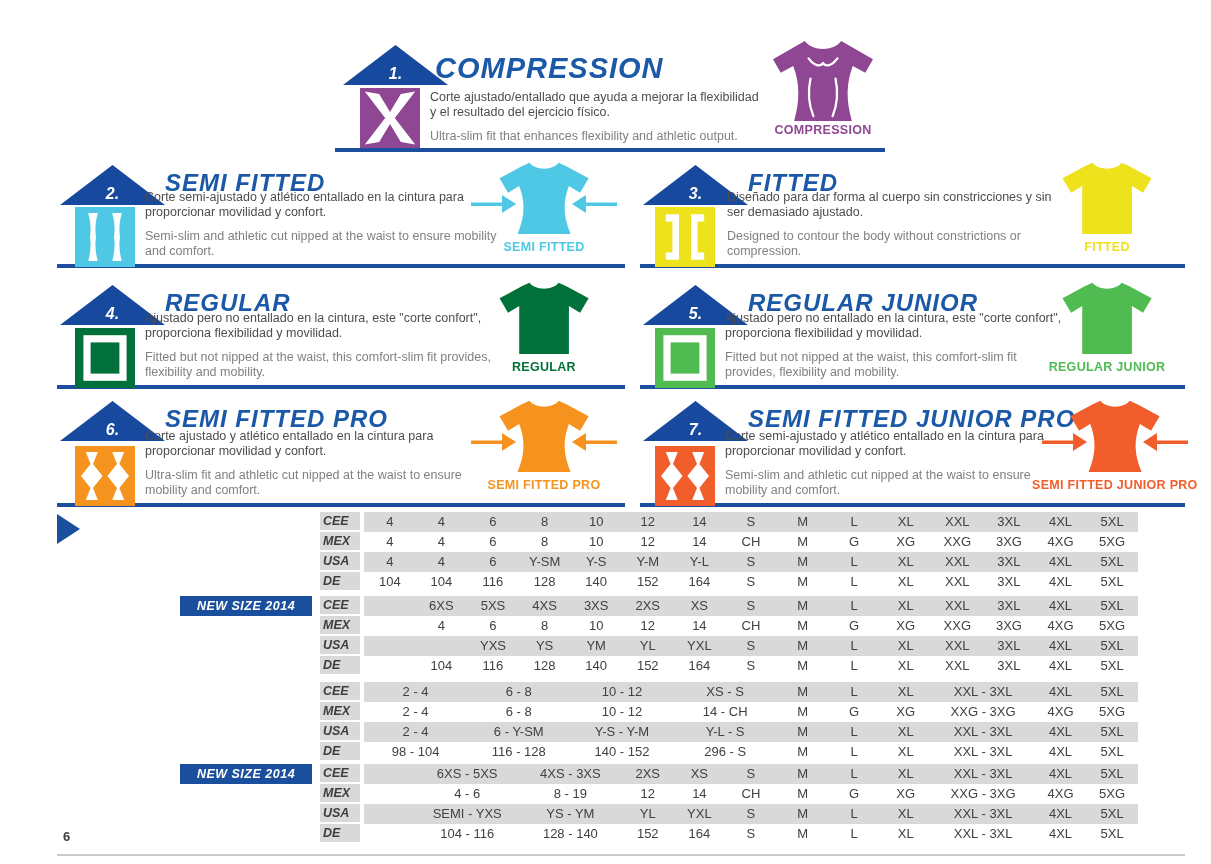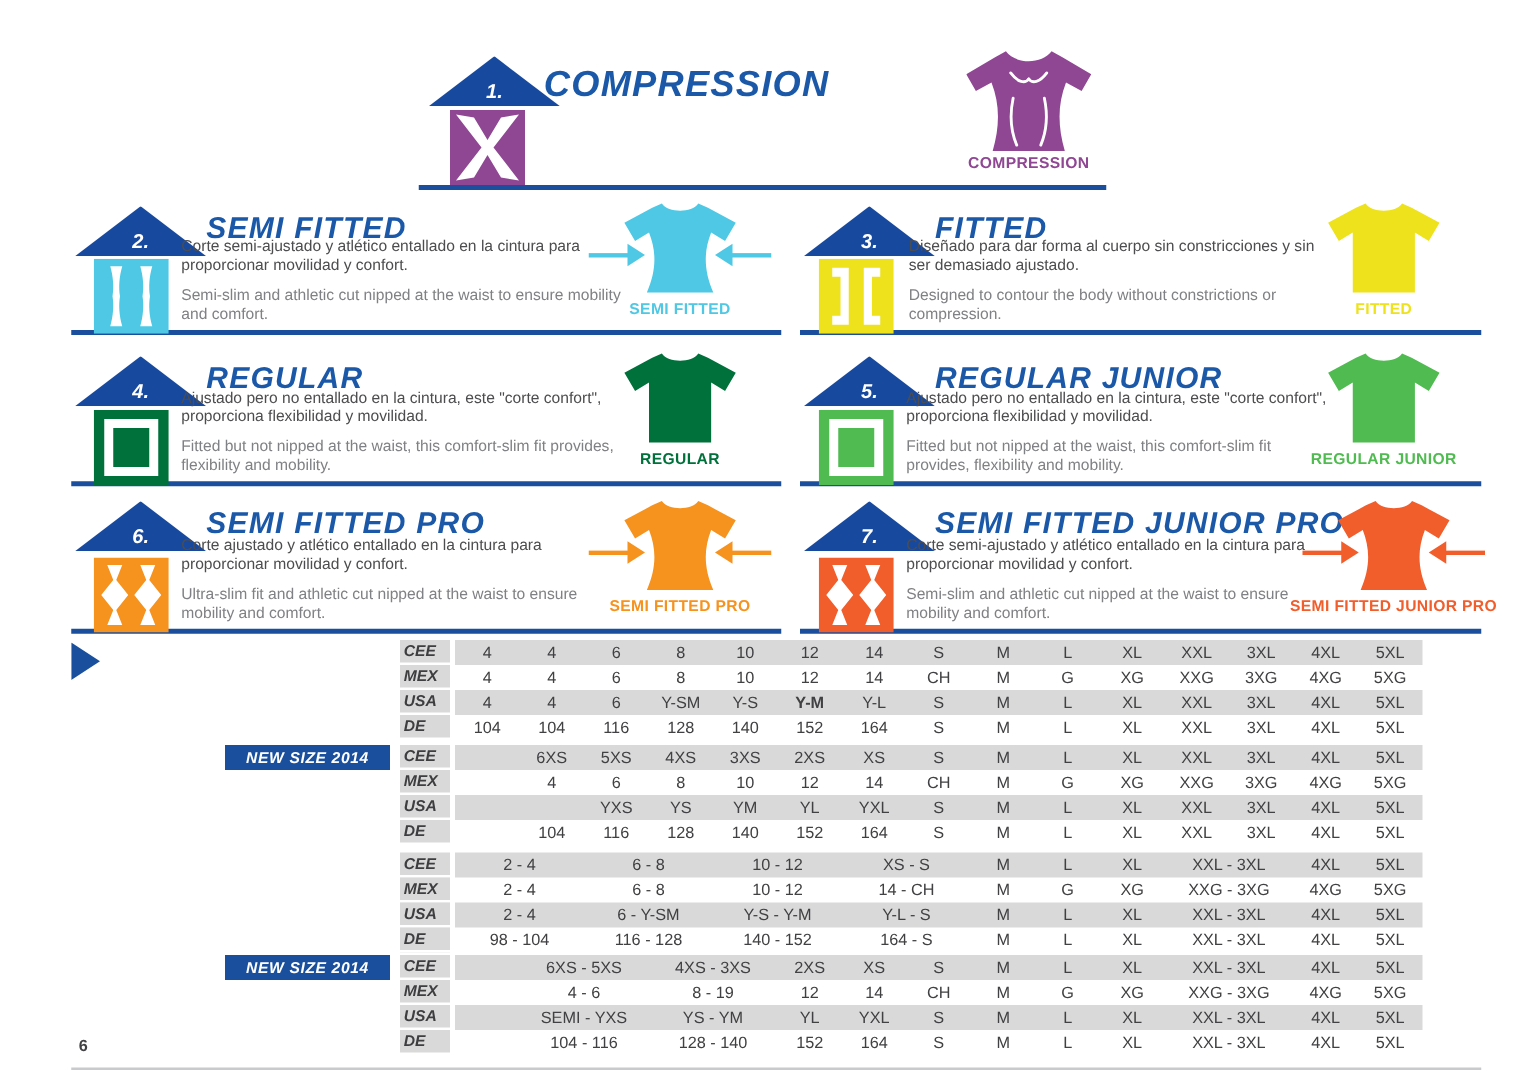--- a/index.html
+++ b/index.html
@@ -47,20 +47,24 @@
         <div class="tri" style="left: 8px; top: 5px;">
           <span>1.</span>
         </div>
         <div class="sec-title" style="left: 100px; top: 14px; font-size: 29px;">COMPRESSION</div>
         <div class="icon-sq" style="left: 25px; top: 48px;">
           <svg viewBox="0 0 100 100">
             <rect width="100" height="100" fill="#8F4693"></rect>
             <path d="M8 6 L32 10 L50 40 L68 10 L92 6 L58 50 L92 94 L68 90 L50 60 L32 90 L8 94 L42 50 Z" fill="#fff"></path>
           </svg>
         </div>
+        <div class="sec-text" style="left: 95px; top: 50px; width: 338px;">
+          <p class="txt-es">Corte ajustado/entallado que ayuda a mejorar la flexibilidad y el resultado del ejercicio físico.</p>
+          <p class="txt-en">Ultra-slim fit that enhances flexibility and athletic output.</p>
+        </div>
         <div class="shirt" style="left: 438px; top: 0px;">
           <div>
             <svg width="100" height="81" viewBox="0 0 104 84">
               <path d="M33 1 C41 12 63 12 71 1 L80 6 L104 20 L96 34 L83 27 C76 45 76 63 82 84 L22 84 C28 63 28 45 21 27 L8 34 L0 20 L24 6 Z" fill="#8F4693"></path>
               <g stroke="#fff" stroke-width="2.4" fill="none" stroke-linecap="round">
                 <path d="M37 19 C43 27 49 28 52 24"></path>
                 <path d="M67 19 C61 27 55 28 52 24"></path>
                 <path d="M39 40 C36 54 37 67 42 79"></path>
                 <path d="M65 40 C68 54 67 67 62 79"></path>
               </g>
@@ -298,21 +302,21 @@
           </div>
         </div>
         <div class="trow odd">
           <div class="tlabel">USA</div>
           <div class="tdata">
             <div class="tcell" style="width: 6.66667%;">4</div>
             <div class="tcell" style="width: 6.66667%;">4</div>
             <div class="tcell" style="width: 6.66667%;">6</div>
             <div class="tcell" style="width: 6.66667%;">Y-SM</div>
             <div class="tcell" style="width: 6.66667%;">Y-S</div>
-            <div class="tcell" style="width: 6.66667%; font-weight: bold;">Y-M</div>
+            <div class="tcell" style="width: 6.66667%;">Y-M</div>
             <div class="tcell" style="width: 6.66667%;">Y-L</div>
             <div class="tcell" style="width: 6.66667%;">S</div>
             <div class="tcell" style="width: 6.66667%;">M</div>
             <div class="tcell" style="width: 6.66667%;">L</div>
             <div class="tcell" style="width: 6.66667%;">XL</div>
             <div class="tcell" style="width: 6.66667%;">XXL</div>
             <div class="tcell" style="width: 6.66667%;">3XL</div>
             <div class="tcell" style="width: 6.66667%;">4XL</div>
             <div class="tcell" style="width: 6.66667%;">5XL</div>
           </div>
@@ -466,21 +470,21 @@
             <div class="tcell" style="width: 6.66667%;">4XL</div>
             <div class="tcell" style="width: 6.66667%;">5XL</div>
           </div>
         </div>
         <div class="trow">
           <div class="tlabel">DE</div>
           <div class="tdata">
             <div class="tcell" style="width: 13.3333%;">98 - 104</div>
             <div class="tcell" style="width: 13.3333%;">116 - 128</div>
             <div class="tcell" style="width: 13.3333%; text-align: center;">140 - 152</div>
-            <div class="tcell" style="width: 13.3333%;">164 - S</div>
+            <div class="tcell" style="width: 13.3333%;">296 - S</div>
             <div class="tcell" style="width: 6.66667%;">M</div>
             <div class="tcell" style="width: 6.66667%;">L</div>
             <div class="tcell" style="width: 6.66667%;">XL</div>
             <div class="tcell" style="width: 13.3333%;">XXL - 3XL</div>
             <div class="tcell" style="width: 6.66667%;">4XL</div>
             <div class="tcell" style="width: 6.66667%;">5XL</div>
           </div>
         </div>
       </div>
       <div class="tg" style="top: 764px;">

